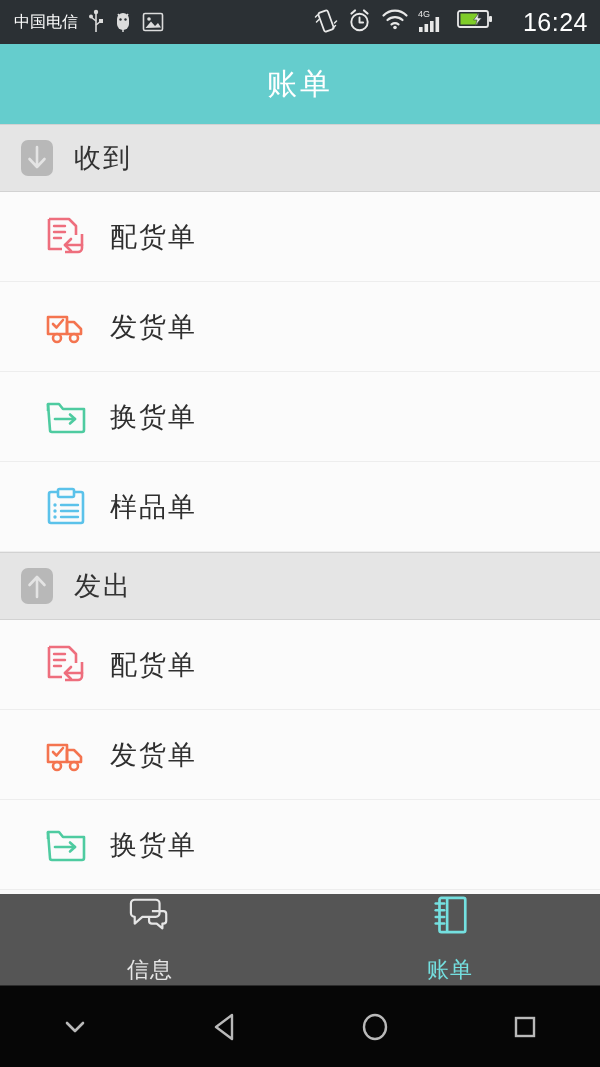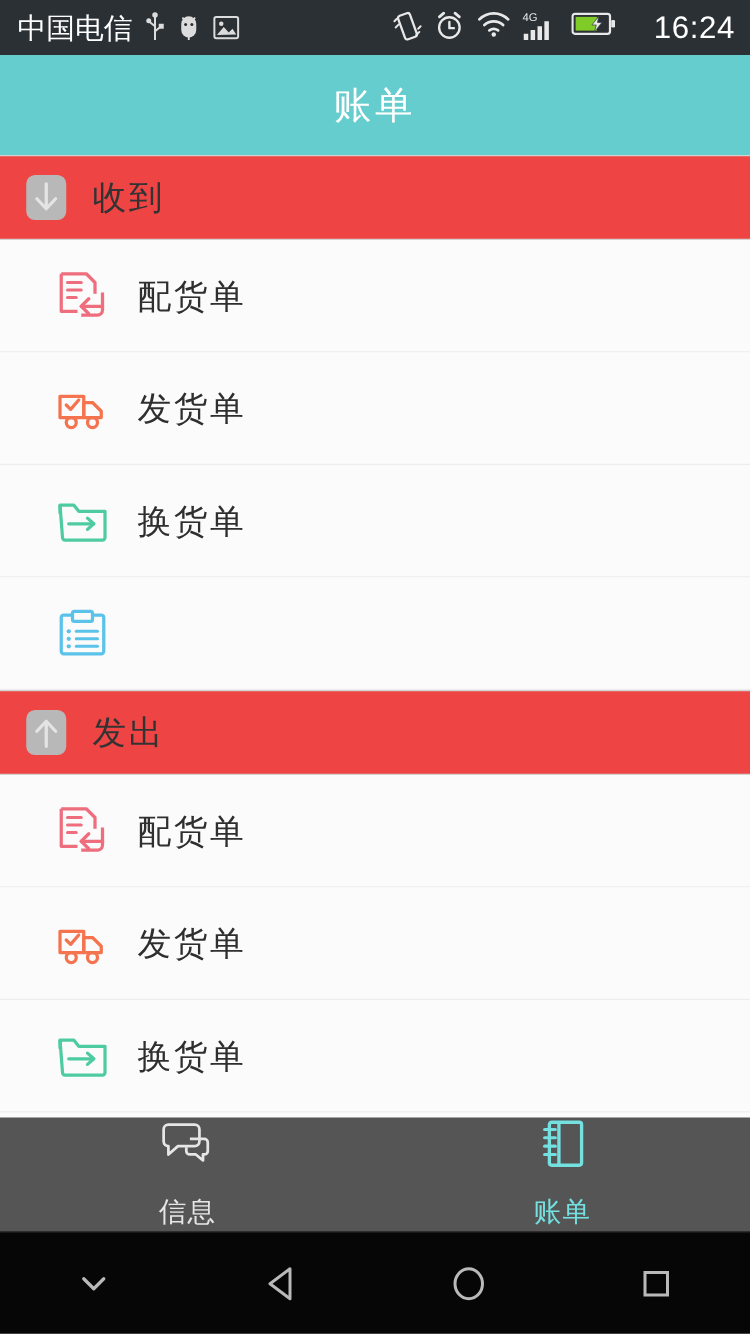--- a/index.html
+++ b/index.html
@@ -10,39 +10,39 @@
     overflow:hidden;
   }
   #phone{ position:relative; width:600px; height:1067px; background:#f7f7f7; }
 
   
   .statusbar{
     height:44px; background:#2b3034; color:#ffffff;
     display:flex; align-items:center; padding:0 12px 0 14px;
   }
   .sb-left{ display:flex; align-items:center; gap:10px; flex:1; }
-  .carrier{ font-size:23px; letter-spacing:0px; line-height:1; }
+  .carrier{ font-size:16px; letter-spacing:0px; line-height:1; }
   .sb-right{ display:flex; align-items:flex-start; gap:9px; }
   .sb-ico{ display:block; }
   .clock{ font-size:25px; margin-left:21px; letter-spacing:0.5px; }
 
   
   .appbar{
     height:80px; background:#65cdcd;
     display:flex; align-items:center; justify-content:center;
   }
   .appbar-title{ color:#fff; font-size:30px; letter-spacing:3px; }
 
   
   .content{
     position:absolute; top:124px; bottom:173px; left:0; right:0;
     background:#fbfbfb; overflow:hidden;
   }
   .section-head{
-    height:68px; background:#ef4444;
+    height:68px; background:#e5e5e5;
     display:flex; align-items:center; padding-left:18px;
     border-top:1px solid #d2d2d2; border-bottom:1px solid #d2d2d2;
   }
   .section-head .sh-icon{ width:38px; height:42px; flex:none; }
   .section-head .sh-label{
     font-size:27px; color:#333; margin-left:18px; letter-spacing:2px;
   }
   .row{
     height:90px; background:#fbfbfb;
     display:flex; align-items:center; padding-left:44px;
@@ -220,20 +220,21 @@
           <line x1="17" y1="20" x2="34" y2="20"></line>
           <line x1="17" y1="26" x2="34" y2="26"></line>
           <line x1="17" y1="32" x2="34" y2="32"></line>
         </g>
         <g fill="#5bc2ea">
           <circle cx="11" cy="20" r="1.7"></circle>
             <circle cx="11" cy="26" r="1.7"></circle>
             <circle cx="11" cy="32" r="1.7"></circle>
         </g>
       </svg>
+      <span class="r-label">样品单</span>
     </div>
 
     <div class="section-head">
       <svg class="sh-icon" viewBox="0 0 38 42">
         <rect x="3" y="3" width="32" height="36" rx="7" fill="#b8b8b8"></rect>
         <path d="M19 32 v-19 M11.5 20 L19 12 L26.5 20" fill="none" stroke="#e4e4e4" stroke-width="2.6" stroke-linecap="round" stroke-linejoin="round"></path>
       </svg>
       <span class="sh-label">发出</span>
     </div>
 

